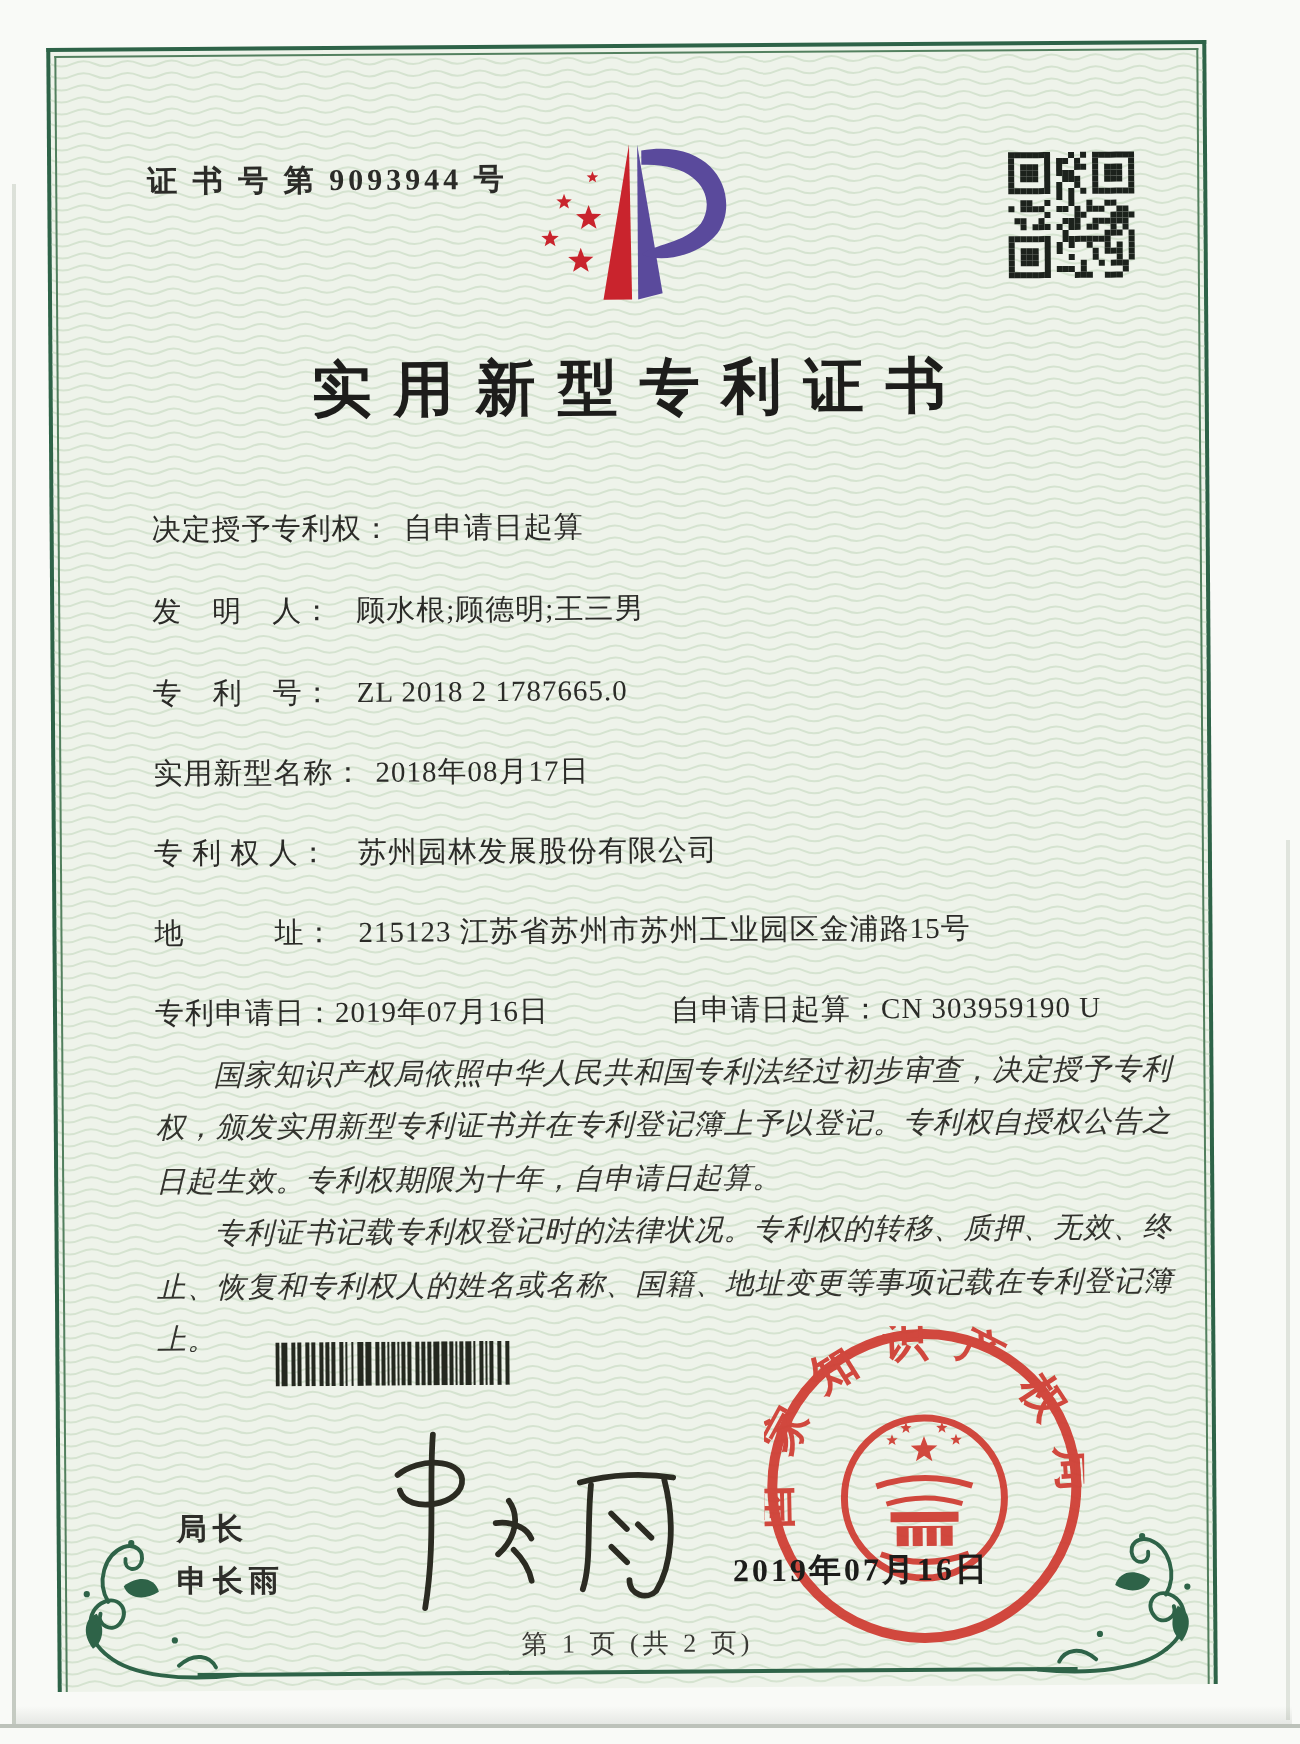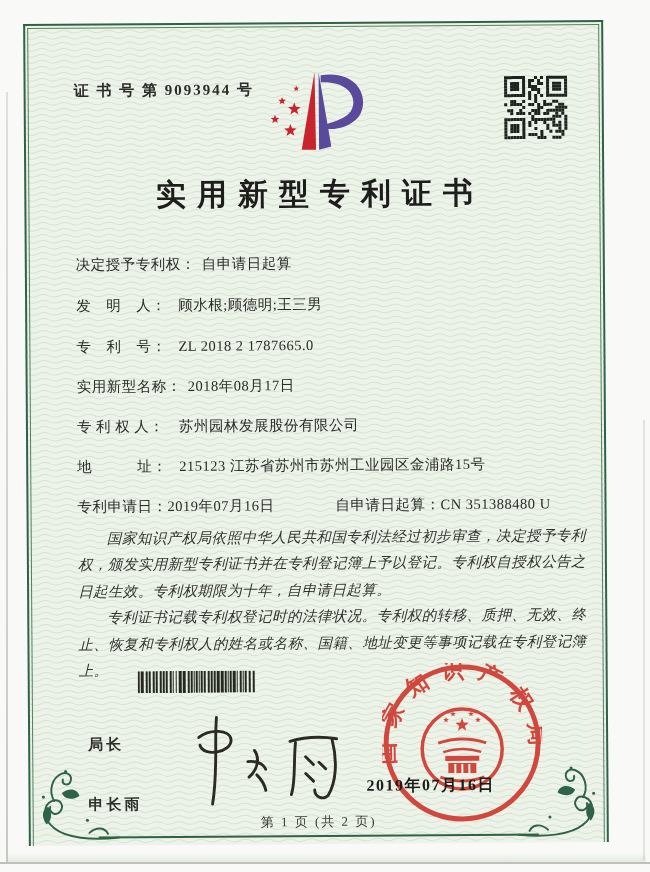--- a/index.html
+++ b/index.html
@@ -58,21 +58,21 @@
   .body-text {
     left:49px; width:508px; top:500px;
     font-size:14.5px; line-height:1.82; color:#33332e;
     text-align:justify; font-style:italic; letter-spacing:.4px;
   }
   .body-text p { text-indent:2em; }
 
   .barcode { left:108px; top:646px; }
 
   .signer { left:58px; font-size:15px; font-weight:600; letter-spacing:3px;
-            color:#2e2e2a; font-family:"Liberation Sans", sans-serif; }
+            color:#2e2e2a; font-family:"Liberation Sans", sans-serif;margin-top:20px; }
   .signature { left:152px; top:686px; width:180px; height:100px; z-index:4; }
 
   .seal { left:352px; top:640px; width:160px; height:160px; opacity:.92; z-index:4; }
   .seal-date { left:336px; top:752px; width:180px; z-index:5;
                font-size:16px; font-weight:700; letter-spacing:1.5px; color:#1c1c1a; }
 
   .footer { left:0; right:0; bottom:13px; text-align:center;
             font-size:13px; color:#3a3a35; letter-spacing:2px; }
 
   .ornament { bottom:2px; width:88px; height:78px; z-index:3; }
@@ -477,21 +477,21 @@
       <span class="lab">实用新型名称：</span><span class="val">2018年08月17日</span>
     </div>
     <div class="abs frow" style="top:392px">
       <span class="lab">专 利 权 人：</span><span class="val">苏州园林发展股份有限公司</span>
     </div>
     <div class="abs frow" style="top:432px">
       <span class="lab">地　　　址：</span><span class="val">215123 江苏省苏州市苏州工业园区金浦路15号</span>
     </div>
     <div class="abs frow" style="top:472px">
       <span>专利申请日：</span><span>2019年07月16日</span>
-      <span class="grant-no-col"><span>自申请日起算：</span><span>CN 351388480 U</span></span>
+      <span class="grant-no-col"><span>自申请日起算：</span><span>CN 303959190 U</span></span>
     </div>
 
     <div class="abs body-text">
       <p>国家知识产权局依照中华人民共和国专利法经过初步审查，决定授予专利权，颁发实用新型专利证书并在专利登记簿上予以登记。专利权自授权公告之日起生效。专利权期限为十年，自申请日起算。</p>
       <p>专利证书记载专利权登记时的法律状况。专利权的转移、质押、无效、终止、恢复和专利权人的姓名或名称、国籍、地址变更等事项记载在专利登记簿上。</p>
     </div>
 
     <svg id="barcode" class="abs barcode" width="120" height="22">
         <rect x="0" y="0" width="2" height="22" fill="#24281f"></rect>
         <rect x="3" y="0" width="3" height="22" fill="#24281f"></rect>
@@ -525,21 +525,21 @@
         <rect x="95" y="0" width="3" height="22" fill="#24281f"></rect>
         <rect x="99" y="0" width="1" height="22" fill="#24281f"></rect>
         <rect x="102" y="0" width="2" height="22" fill="#24281f"></rect>
         <rect x="105" y="0" width="1" height="22" fill="#24281f"></rect>
         <rect x="107" y="0" width="2" height="22" fill="#24281f"></rect>
         <rect x="111" y="0" width="2" height="22" fill="#24281f"></rect>
         <rect x="115" y="0" width="2" height="22" fill="#24281f"></rect>
       </svg>
 
     <div class="abs signer" style="top:710px">局长</div>
-    <div class="abs signer" style="top:770px">申长雨</div>
+    <div class="abs signer" style="top:736px">申长雨</div>
 
     <svg class="abs signature" viewBox="0 0 160 90">
       <g fill="none" stroke="#2b2b22" stroke-width="2.6" stroke-linecap="round">
         <path d="M30,6 C28,30 31,55 26,84"></path>
         <path d="M14,24 C24,16 42,17 43,26 C44,38 18,42 15,31"></path>
         <path d="M64,36 C69,43 67,53 59,60"></path>
         <path d="M58,46 C65,45 72,48 74,53"></path>
         <path d="M66,58 C70,62 73,67 74,72"></path>
         <path d="M96,28 C110,24 126,24 138,26"></path>
         <path d="M101,29 C99,48 101,64 97,76"></path>

